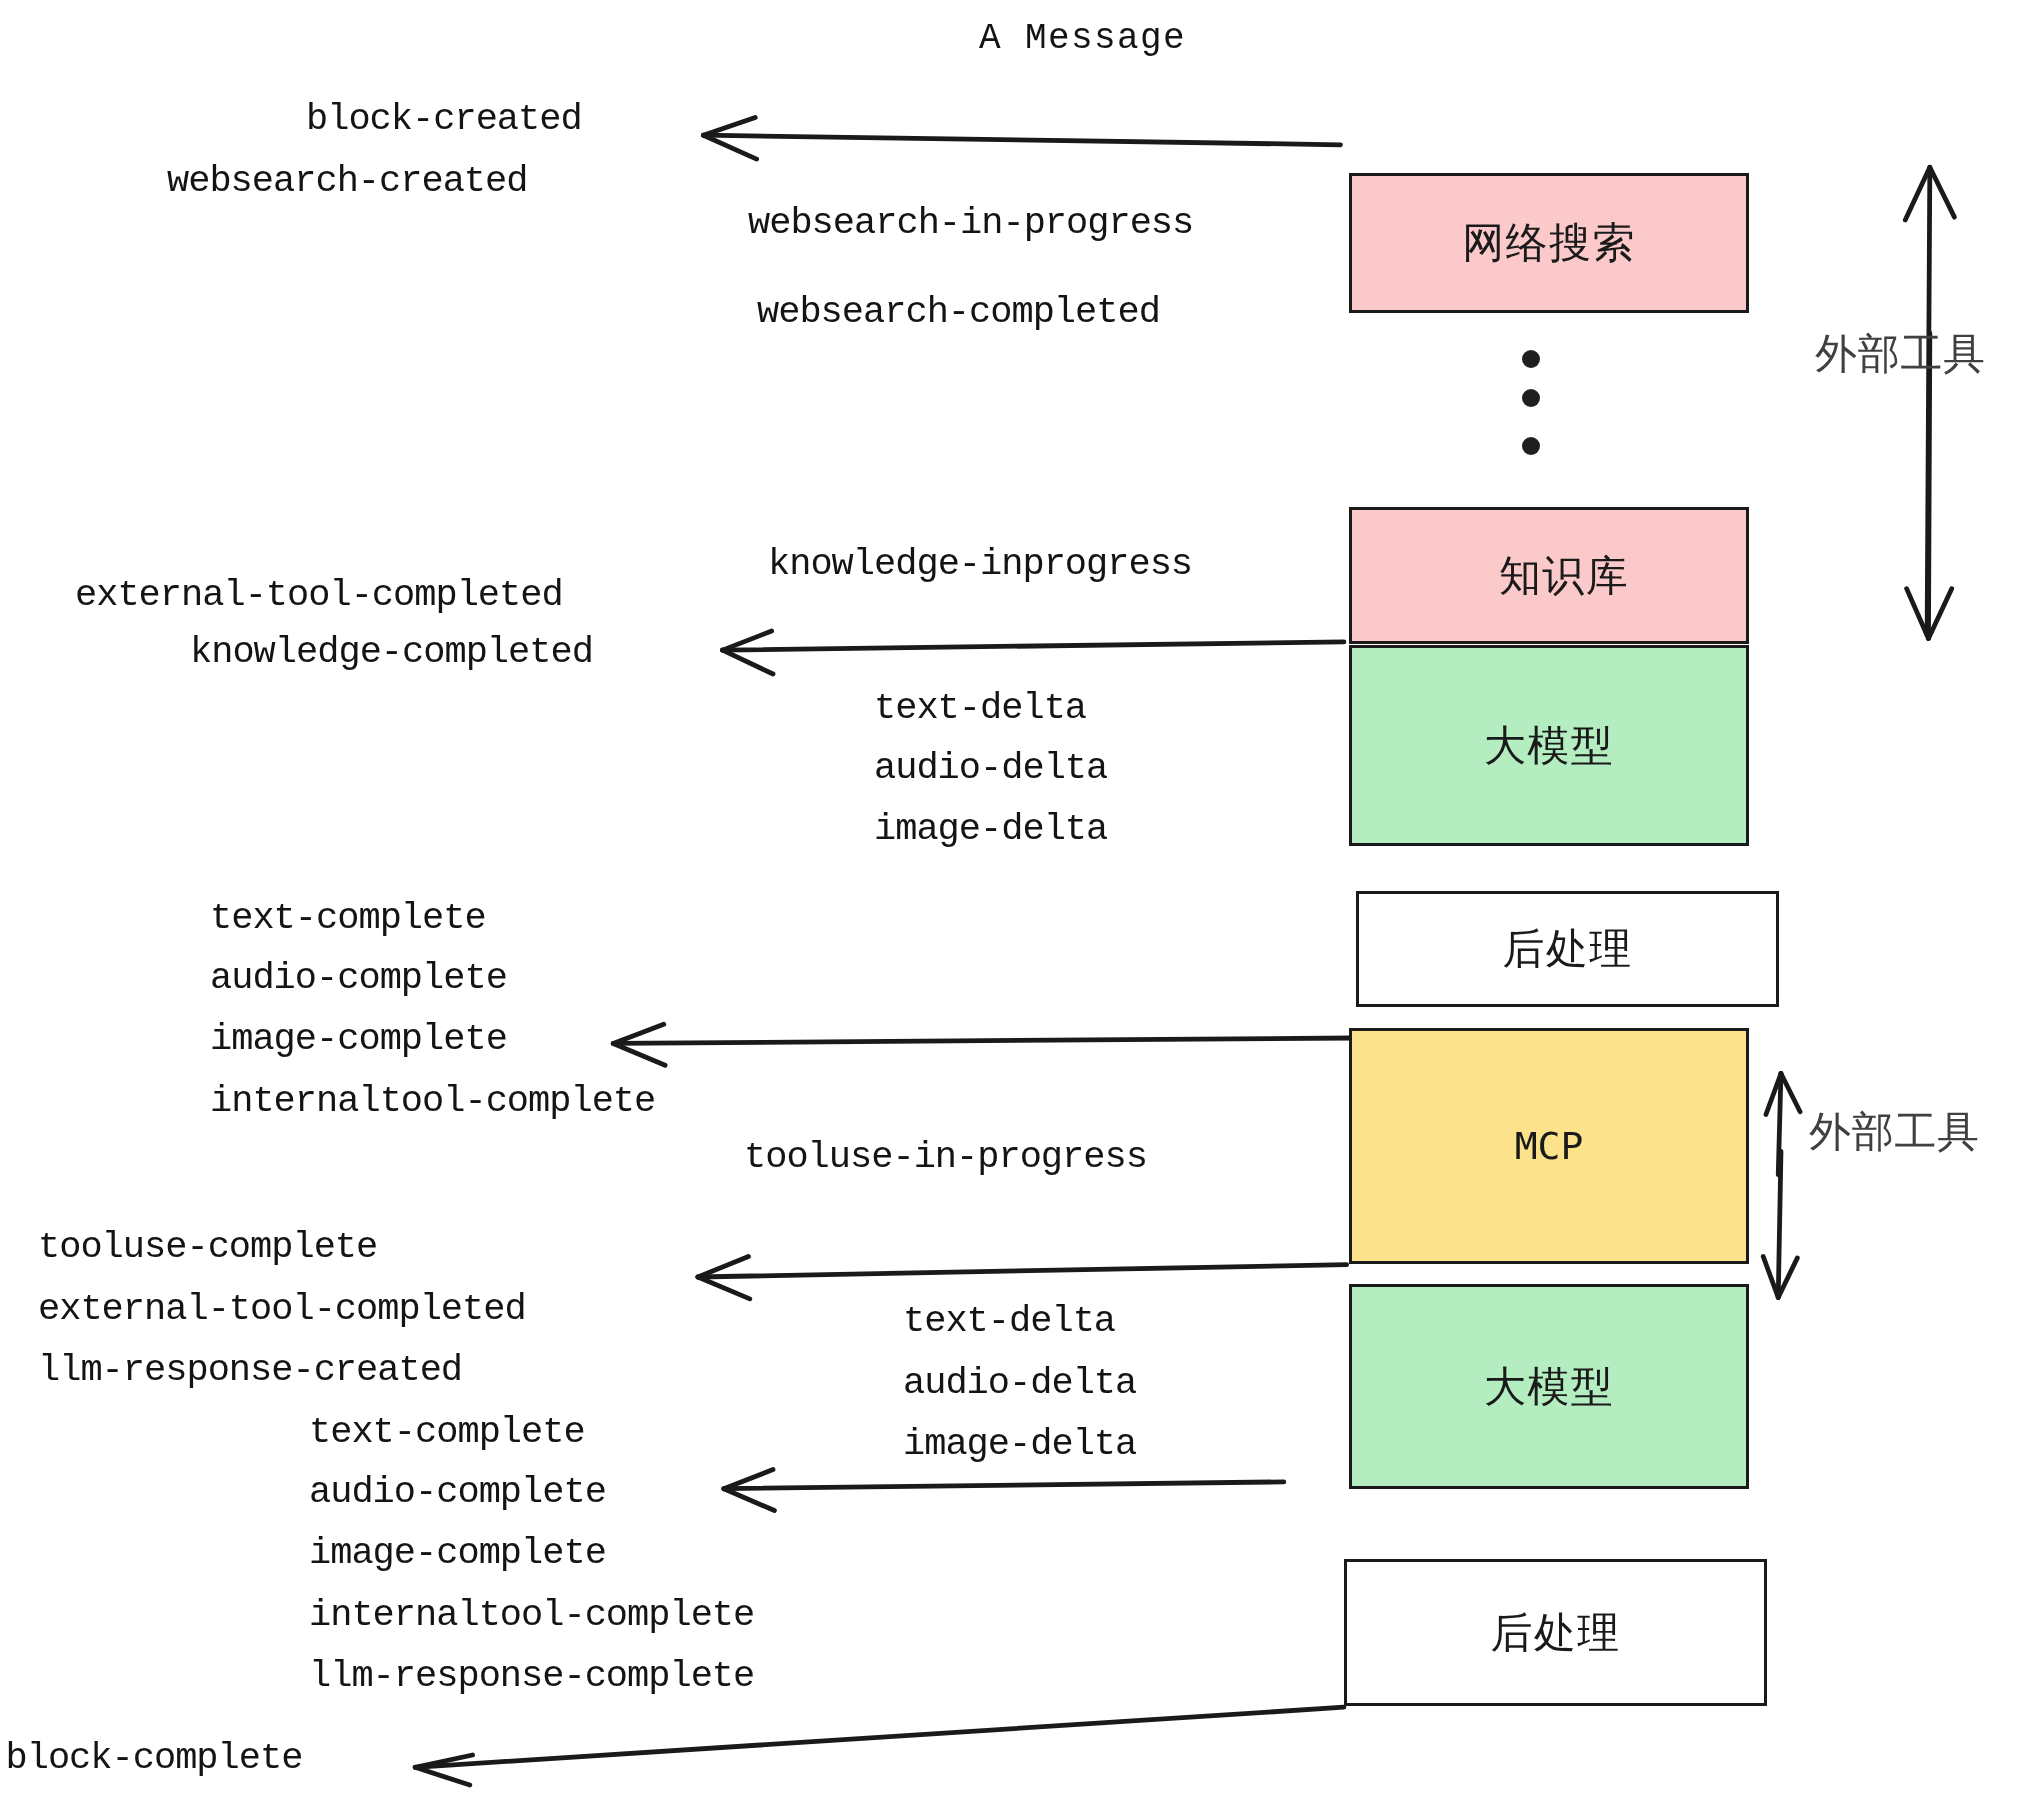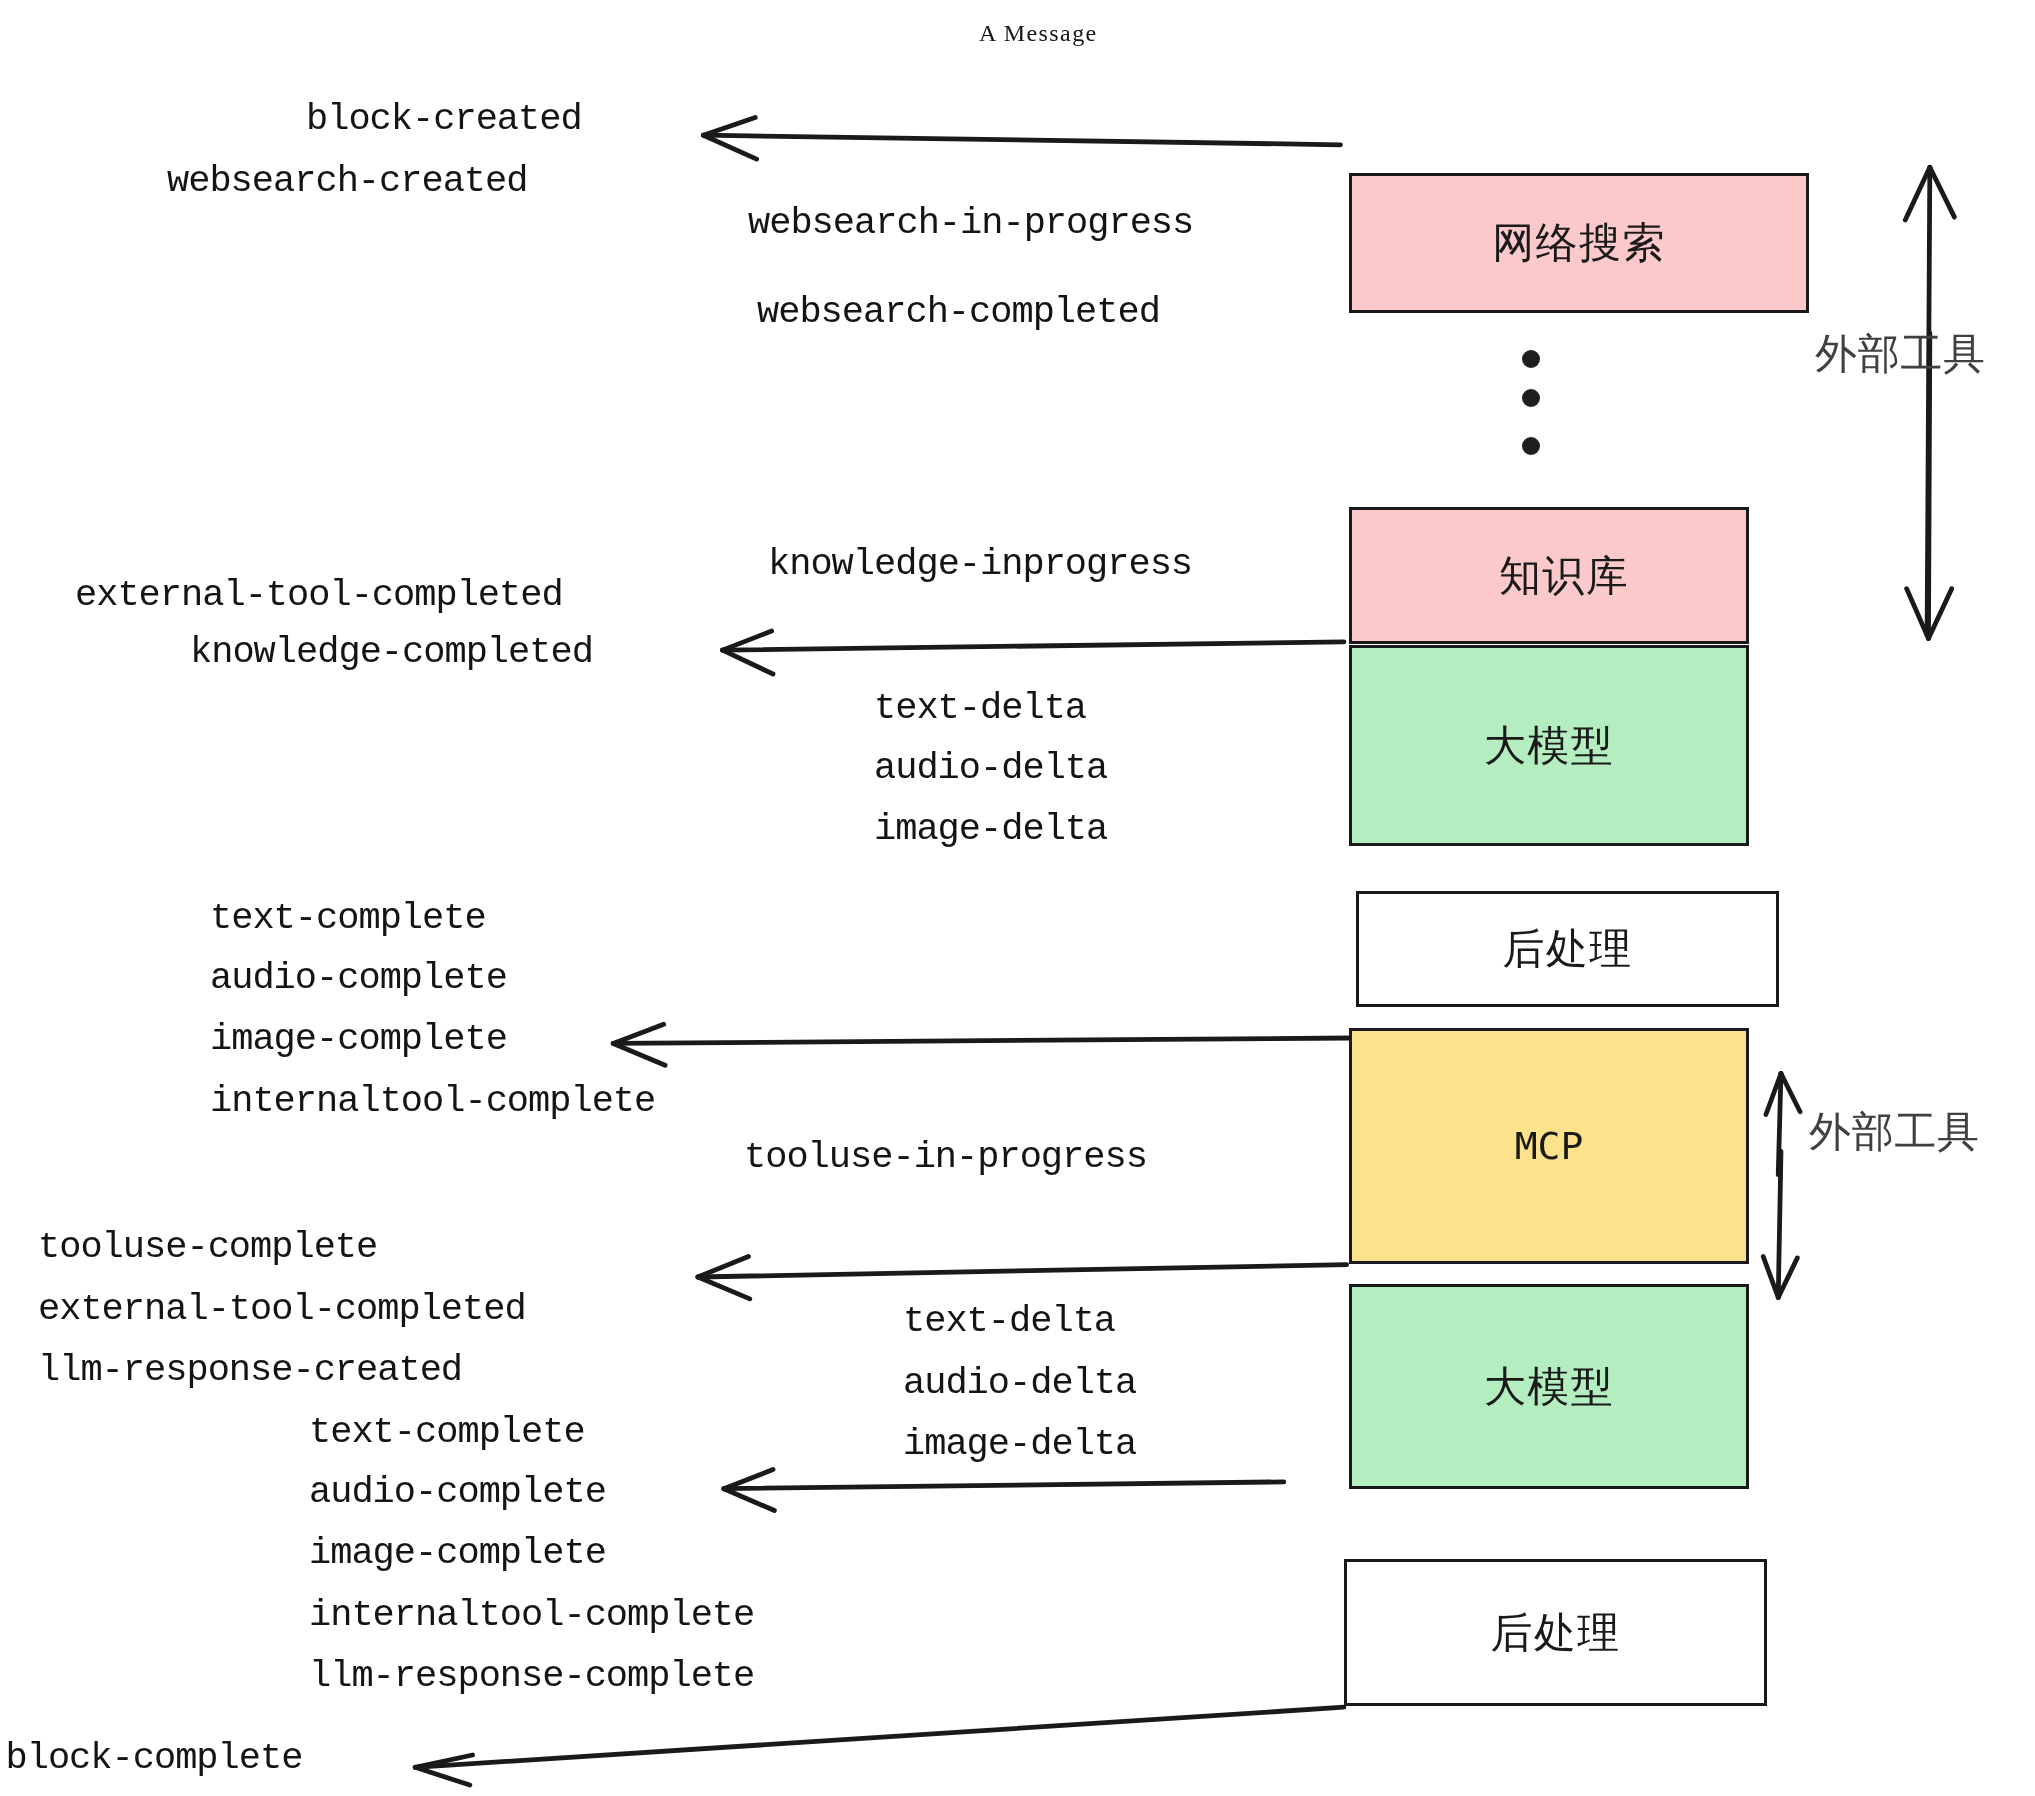--- a/index.html
+++ b/index.html
@@ -21,22 +21,22 @@
     font-family: Liberation Mono, monospace;
     font-size: 37px;
     letter-spacing: -1px;
     color: #141414;
     white-space: nowrap;
     line-height: 1;
     text-align: center;
   }
   .title {
     position: absolute;
-    font-family: Liberation Serif, serif;
-    font-size: 24px;
+    font-family: Liberation Mono, monospace;
+    font-size: 36px;
     letter-spacing: 1.4px;
     color: #141414;
     white-space: nowrap;
     line-height: 1;
   }
   
   .nodebox {
     position: absolute;
     box-sizing: border-box;
     border: 3.4px solid #1a1a1a;
@@ -127,21 +127,21 @@
       <path d="M2604,1720 L2608,1572"></path>
       <path d="M2608,1572 L2586,1632"></path>
       <path d="M2608,1572 L2636,1628"></path>
 
       <path d="M2608,1686 L2604,1900"></path>
       <path d="M2604,1900 L2582,1840"></path>
       <path d="M2604,1900 L2632,1842"></path>
     </g>
   </svg>
 
-  <div class="nodebox" style="left:1349px; top:173px; width:460px; height:140px; background:#FBC9C9;">
+  <div class="nodebox" style="left:1349px; top:173px; width:400px; height:140px; background:#FBC9C9;">
     <span>网络搜索</span>
   </div>
 
   <div class="nodebox" style="left:1349px; top:507px; width:400px; height:137px; background:#FBC9C9;padding-left:30px;">
     <span>知识库</span>
   </div>
 
   <div class="nodebox" style="left:1349px; top:645px; width:400px; height:201px; background:#B3EDC0;">
     <span>大模型</span>
   </div>

